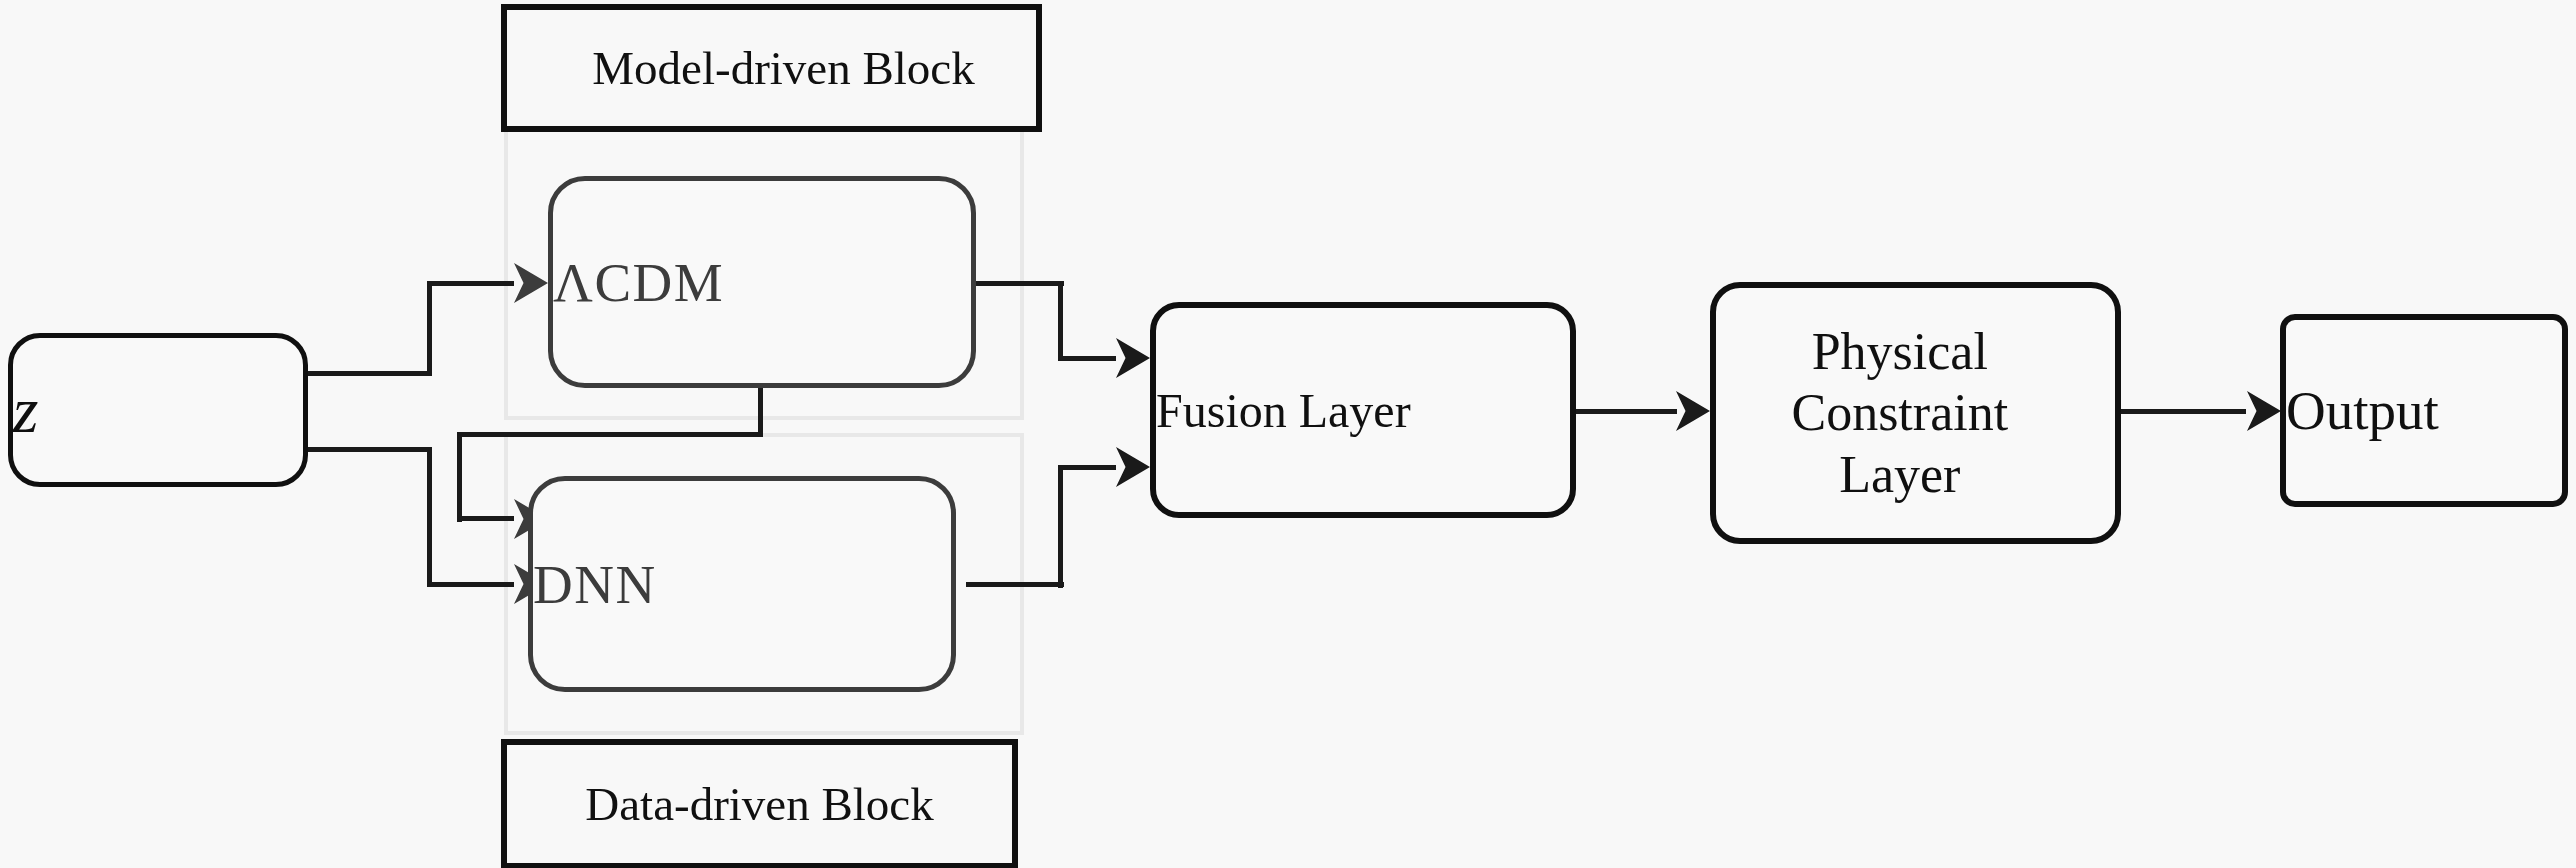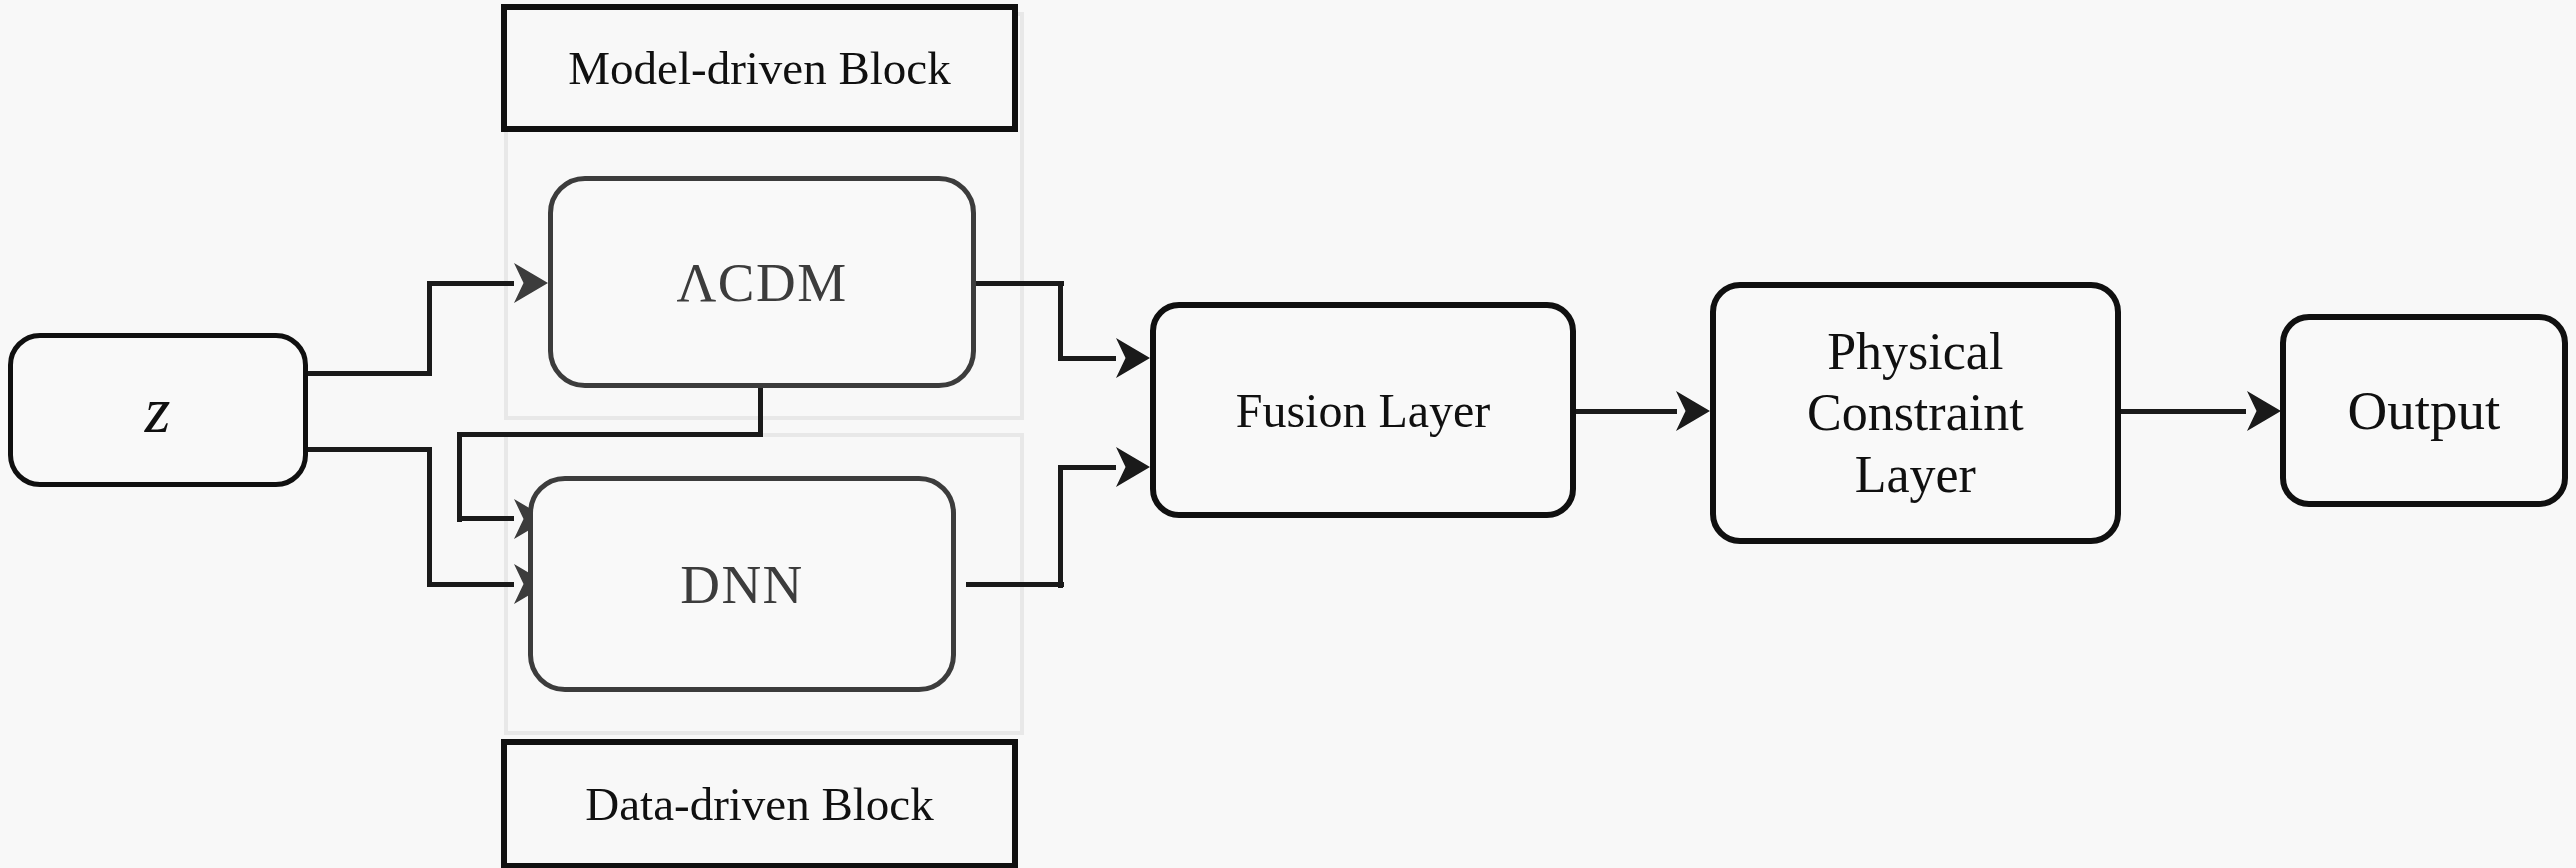--- a/index.html
+++ b/index.html
@@ -30,28 +30,28 @@
 
   
   .label-box{
     position:absolute;
     border:6.1px solid var(--ink);
     background:var(--bg);
     display:flex;align-items:center;justify-content:center;
     font-size:47px;color:var(--ink);
     z-index:2;text-align:center;
   }
-  .label-model{left:501px;top:3.8px;width:505px;height:116px;}
+  .label-model{left:501px;top:3.8px;width:505px;height:116px;padding-left:24px;}
   .label-data{left:501px;top:730px;width:505px;height:118px;margin-top:9px;}
 
   
   .node{
     position:absolute;
     background:var(--box-fill);
-    display:flex;align-items:center;justify-content:center;
+    display:flex;align-items:center;
     text-align:center;
     z-index:3;
   }
   .node-z{
     left:7.7px;top:333px;width:290px;height:144px;
     border:5.4px solid var(--ink);border-radius:32px;
     font-size:66px;font-style:italic;color:var(--ink);
   }
   .node-lcdm{
     left:548px;top:176px;width:418px;height:202px;
@@ -70,21 +70,21 @@
   }
   .node-constraint{
     left:1710px;top:282px;width:368px;height:250px;
     border:6.1px solid var(--ink);border-radius:30px;
     font-size:52px;line-height:1.18;color:var(--ink);
     padding:0 15.3px;box-sizing:content-box;
   }
   .node-constraint .lbl{max-width:337px;}
   .node-output{
     left:2280px;top:314px;width:276px;height:181px;
-    border:6.1px solid var(--ink);border-radius:29px;
+    border:6.1px solid var(--ink);border-radius:15px;
     font-size:55px;color:var(--ink);
   }
 
   
   .wire{position:absolute;background:var(--wire);z-index:1;}
   .arrow{
     position:absolute;width:34px;height:40px;z-index:2;
     clip-path:polygon(0% 0%, 100% 50%, 0% 100%, 28% 50%);
     background:var(--wire);
   }

